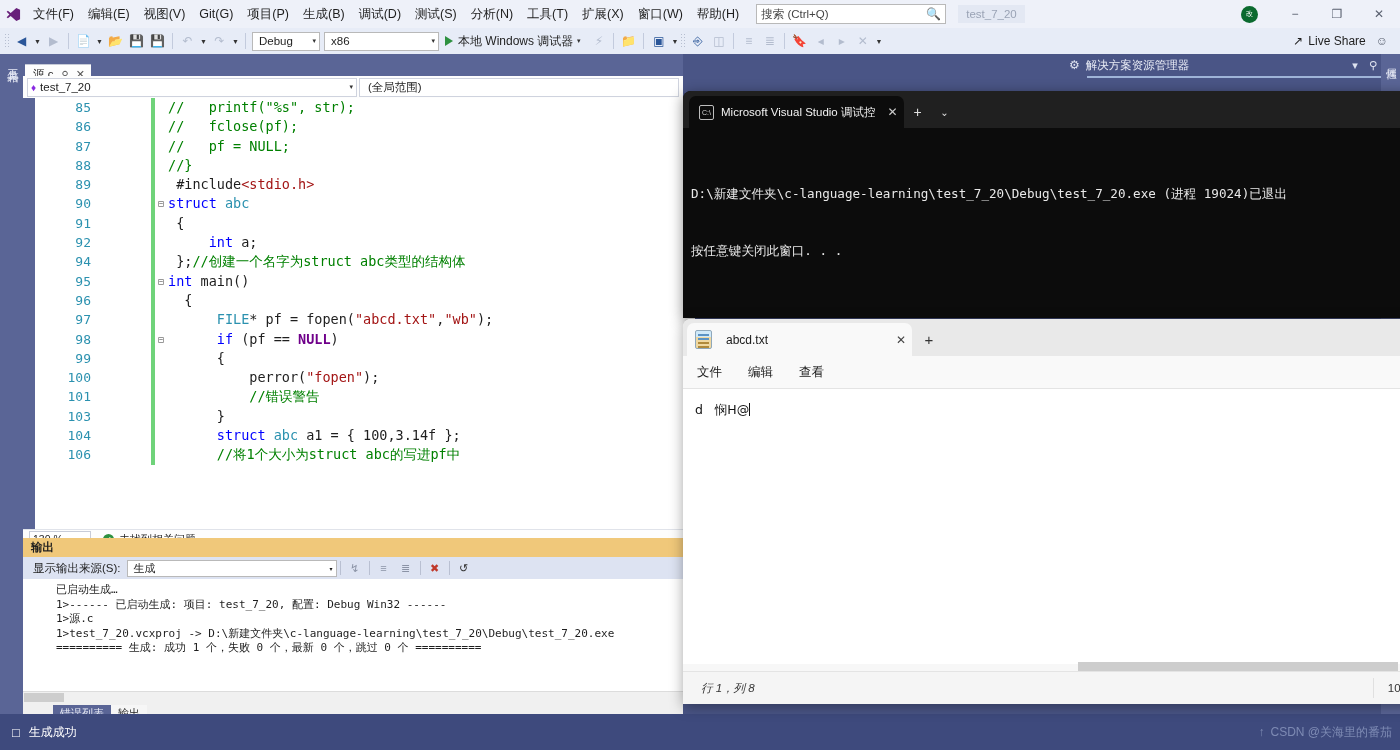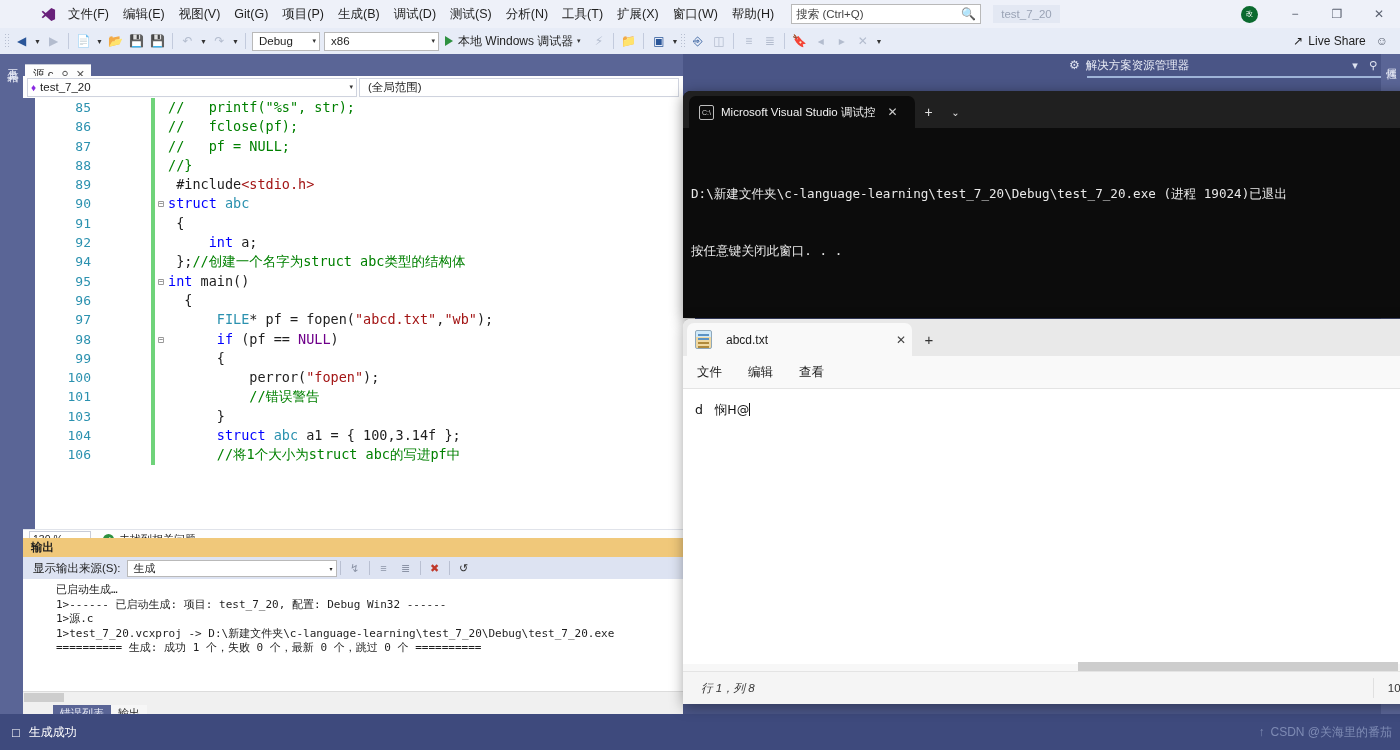--- a/index.html
+++ b/index.html
@@ -8,21 +8,21 @@
     overflow: hidden;
     font-family: "Liberation Sans", "DejaVu Sans", sans-serif;
     background: #4a5586;
   }
   #root { position: relative; width: 1400px; height: 750px; }
 
   
   .menubar {
     position: absolute; left: 0; top: 0; width: 1400px; height: 28px;
     background: #eef1f9;
-    display: flex; align-items: center; padding-left: 35px;
+    display: flex; align-items: center;
   }
   .vs-logo {
     width: 26px; height: 28px; display: flex; align-items: center; justify-content: center;
     color: #68217a; font-size: 15px;
   }
   .menu-item {
     padding: 3px 7px; font-size: 12.5px; color: #1e1e1e; white-space: nowrap;
     line-height: 16px; cursor: default;
   }
   .search-box {
@@ -123,21 +123,21 @@
     position: absolute; left: 0; width: 56px; text-align: right;
     color: #2b91af; font-size: 13px; font-family: "DejaVu Sans Mono", monospace;
   }
   .chbar { position: absolute; left: 116px; width: 4px; top: 0; height: 19.3px; background: #6fd37a; }
   .fold { position: absolute; left: 120px; width: 12px; text-align: center; color: #7a7a7a; font-size: 10px; }
   .ctext { position: absolute; left: 133px; color: #1e1e1e; }
   .k { color: #0000ff; }
   .t { color: #2b91af; }
   .s { color: #a31515; }
   .c { color: #008000; }
-  .m { color: #6f008a; }
+  .m { color: #6f008a; font-weight: bold; }
   .p { color: #1e1e1e; }
 
   .editor-status {
     position: absolute; left: 0; top: 475px; width: 660px; height: 19px;
     background: #fdfdfd; display: flex; align-items: center; font-size: 11px; color: #1e1e1e;
     border-top: 1px solid #e0e3ea;
   }
   .zoom-combo {
     width: 62px; height: 16px; border: 1px solid #c8ccd8; background: #fff;
     display: flex; align-items: center; padding: 0 3px; margin-left: 6px; font-size: 10.5px;
@@ -210,21 +210,21 @@
 
   
   .console-win {
     position: absolute; left: 683px; top: 91px; width: 730px; height: 227px;
     background: #0c0c0c; border-radius: 8px 0 0 0; overflow: hidden;
     box-shadow: 0 3px 14px rgba(0,0,0,.45);
   }
   .console-tabbar { height: 37px; background: #202020; display: flex; align-items: flex-end; padding-left: 6px; }
   .console-tab {
     height: 32px; background: #0c0c0c; border-radius: 7px 7px 0 0; display: flex; align-items: center;
-    padding: 0 17px 0 10px; color: #f2f2f2; font-size: 11.5px; justify-content: center;
+    padding: 0 6px 0 10px; color: #f2f2f2; font-size: 11.5px; justify-content: center;
   }
   .console-tab .tico {
     width: 15px; height: 15px; border: 1px solid #bdbdbd; border-radius: 2px; margin-right: 7px;
     font-size: 7px; display: flex; align-items: center; justify-content: center; color: #d6d6d6;
   }
   .console-tab .x { margin-left: 12px; font-size: 12px; color: #cfcfcf; }
   .console-plus { width: 28px; height: 32px; display: flex; align-items: center; justify-content: center; color: #e0e0e0; font-size: 14px; }
   .console-chev { width: 26px; height: 32px; display: flex; align-items: center; justify-content: center; color: #e0e0e0; font-size: 10px; }
   .console-body {
     padding: 18px 0 0 8px; color: #e8e8e8; font-size: 12.6px; line-height: 19px;

